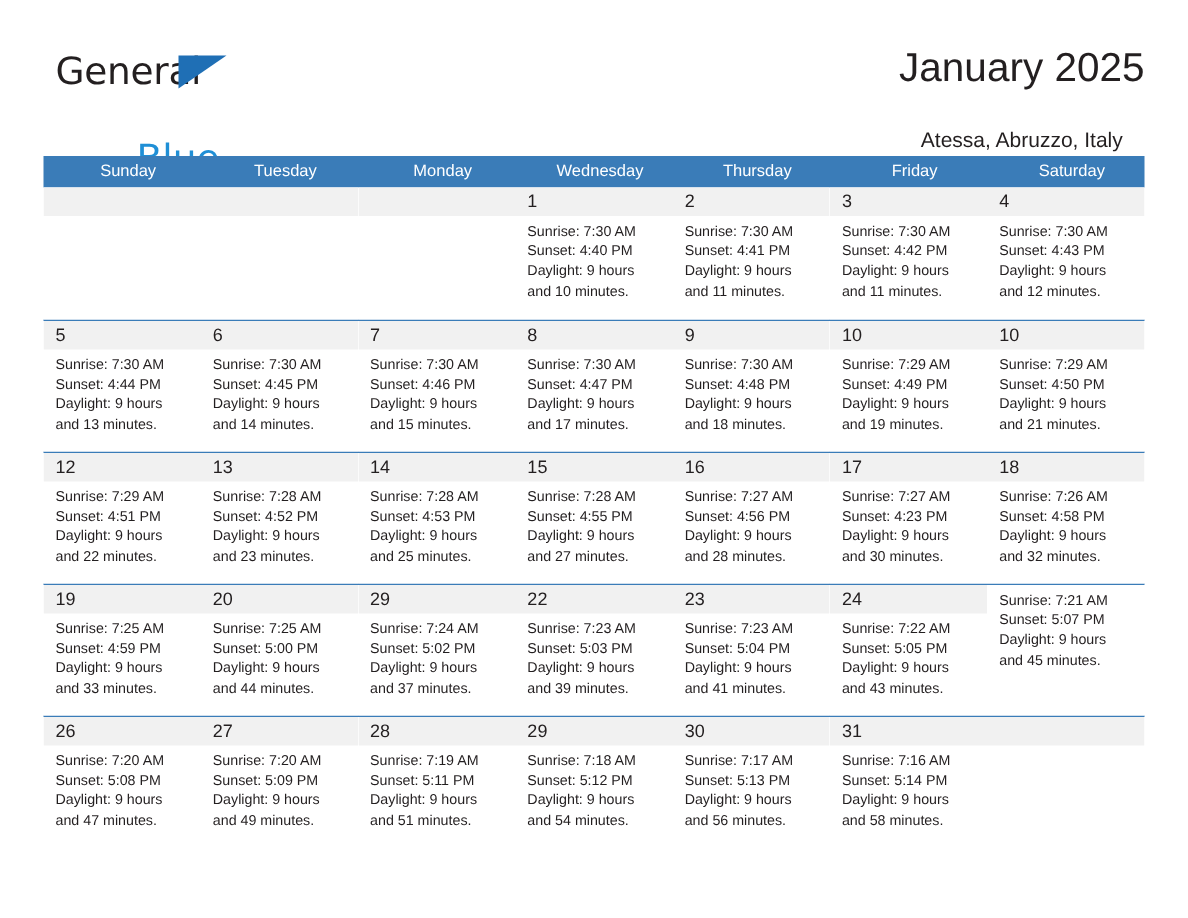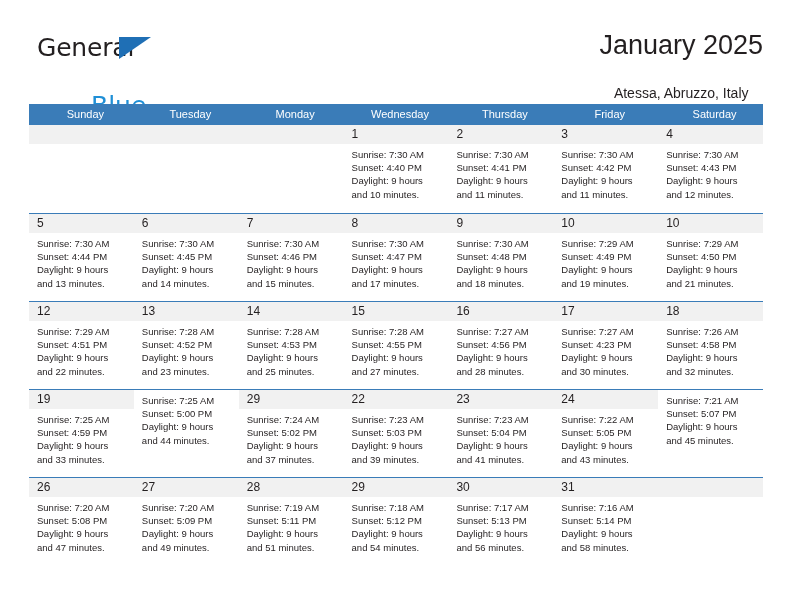--- a/index.html
+++ b/index.html
@@ -367,20 +367,21 @@
           <div class="day">
             <div class="day-num">19</div>
             <div class="day-body">
               <div class="day-line">Sunrise: 7:25 AM</div>
               <div class="day-line">Sunset: 4:59 PM</div>
               <div class="day-line">Daylight: 9 hours</div>
               <div class="day-line">and 33 minutes.</div>
             </div>
           </div>
           <div class="day">
+            <div class="day-num">20</div>
             <div class="day-body">
               <div class="day-line">Sunrise: 7:25 AM</div>
               <div class="day-line">Sunset: 5:00 PM</div>
               <div class="day-line">Daylight: 9 hours</div>
               <div class="day-line">and 44 minutes.</div>
             </div>
           </div>
           <div class="day">
             <div class="day-num">29</div>
             <div class="day-body">

